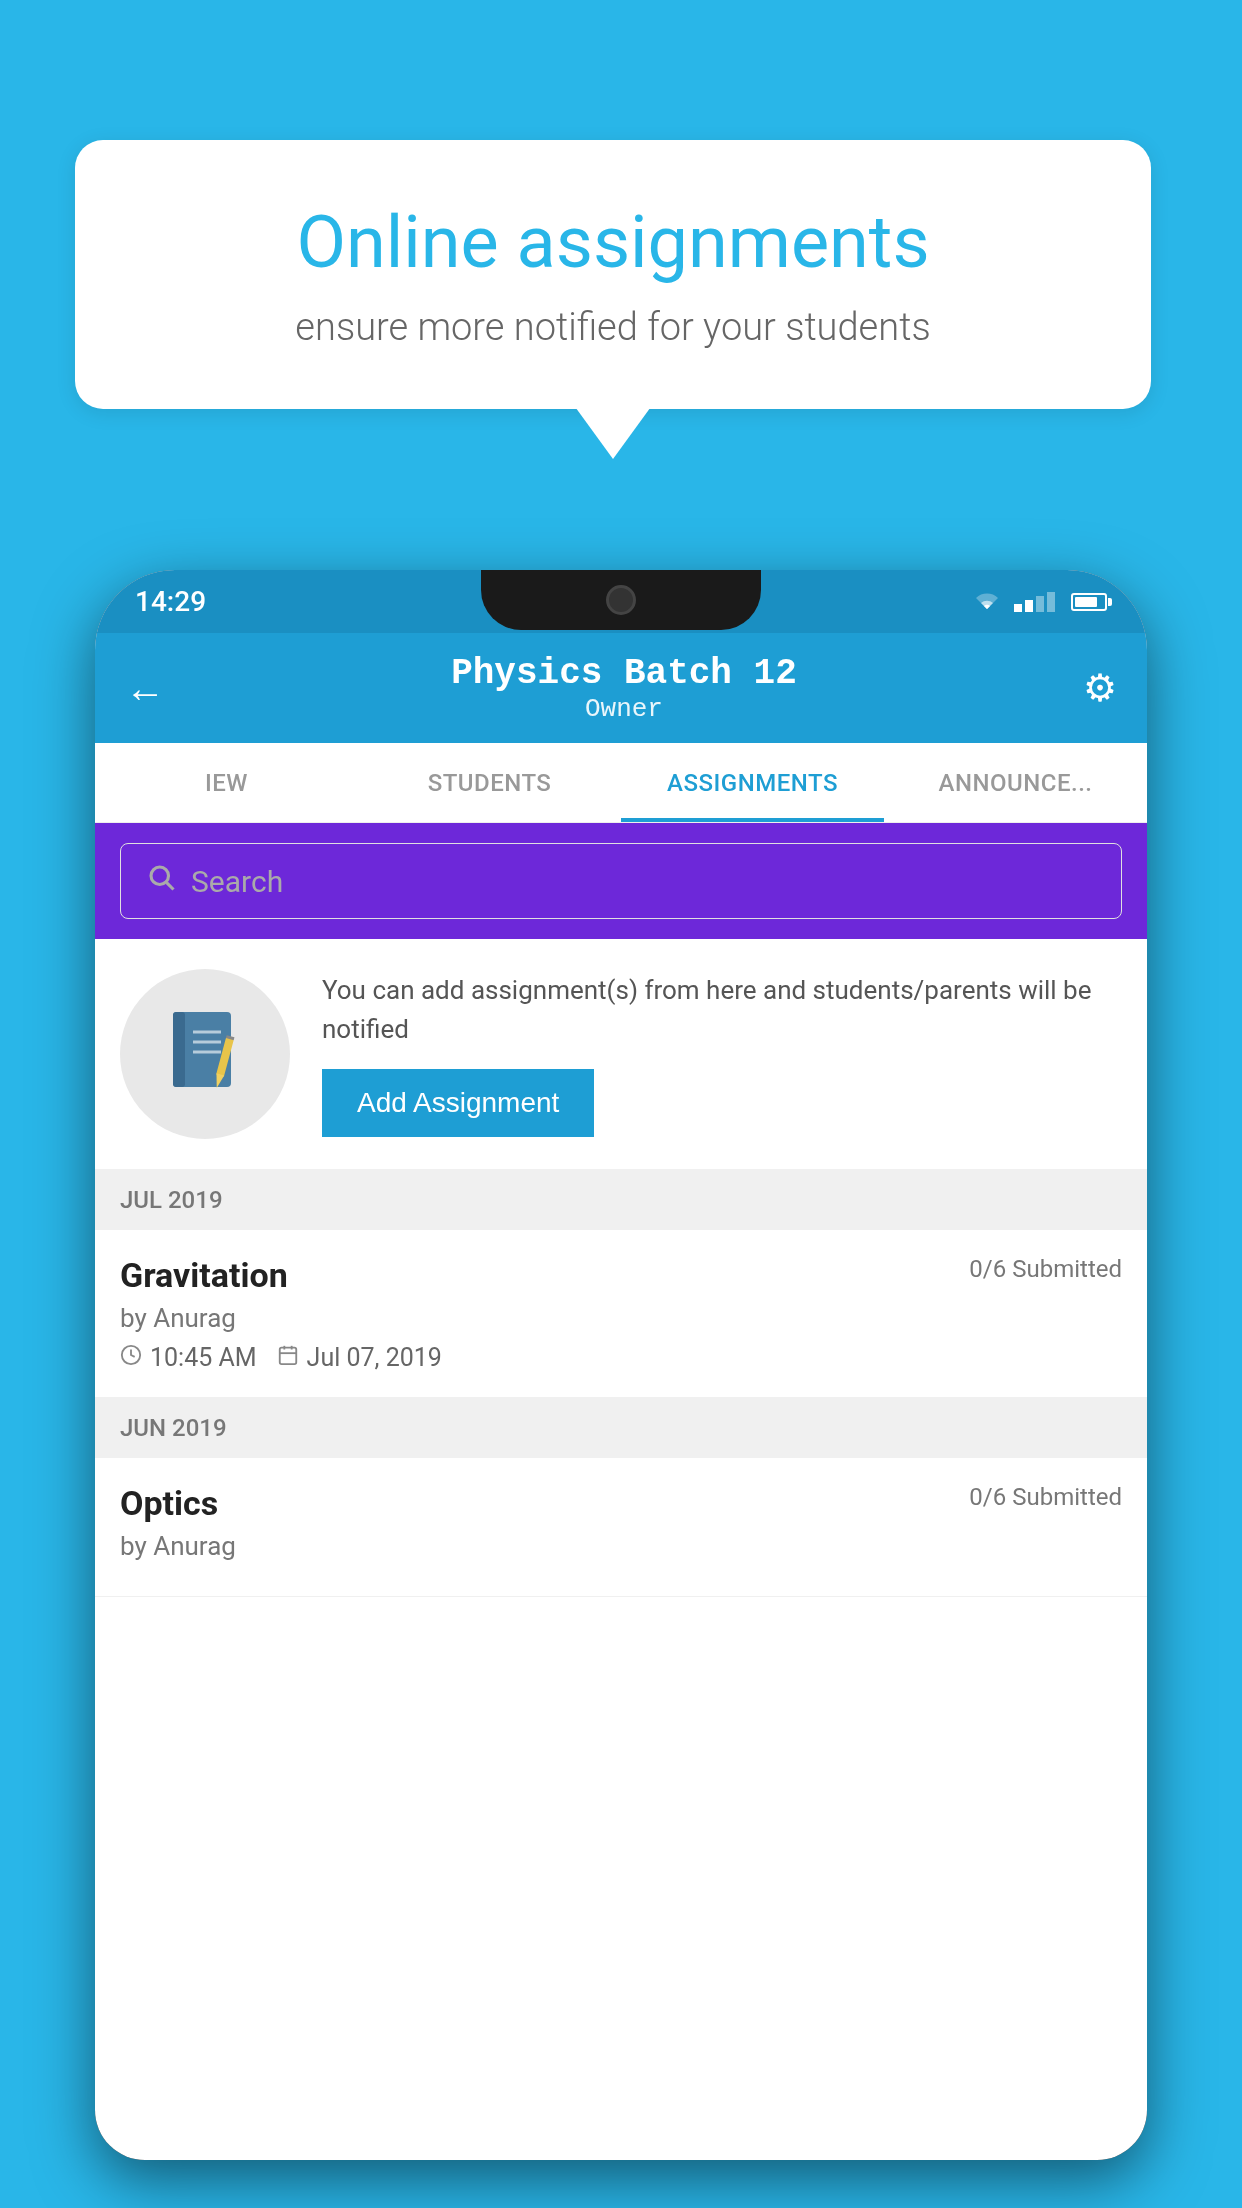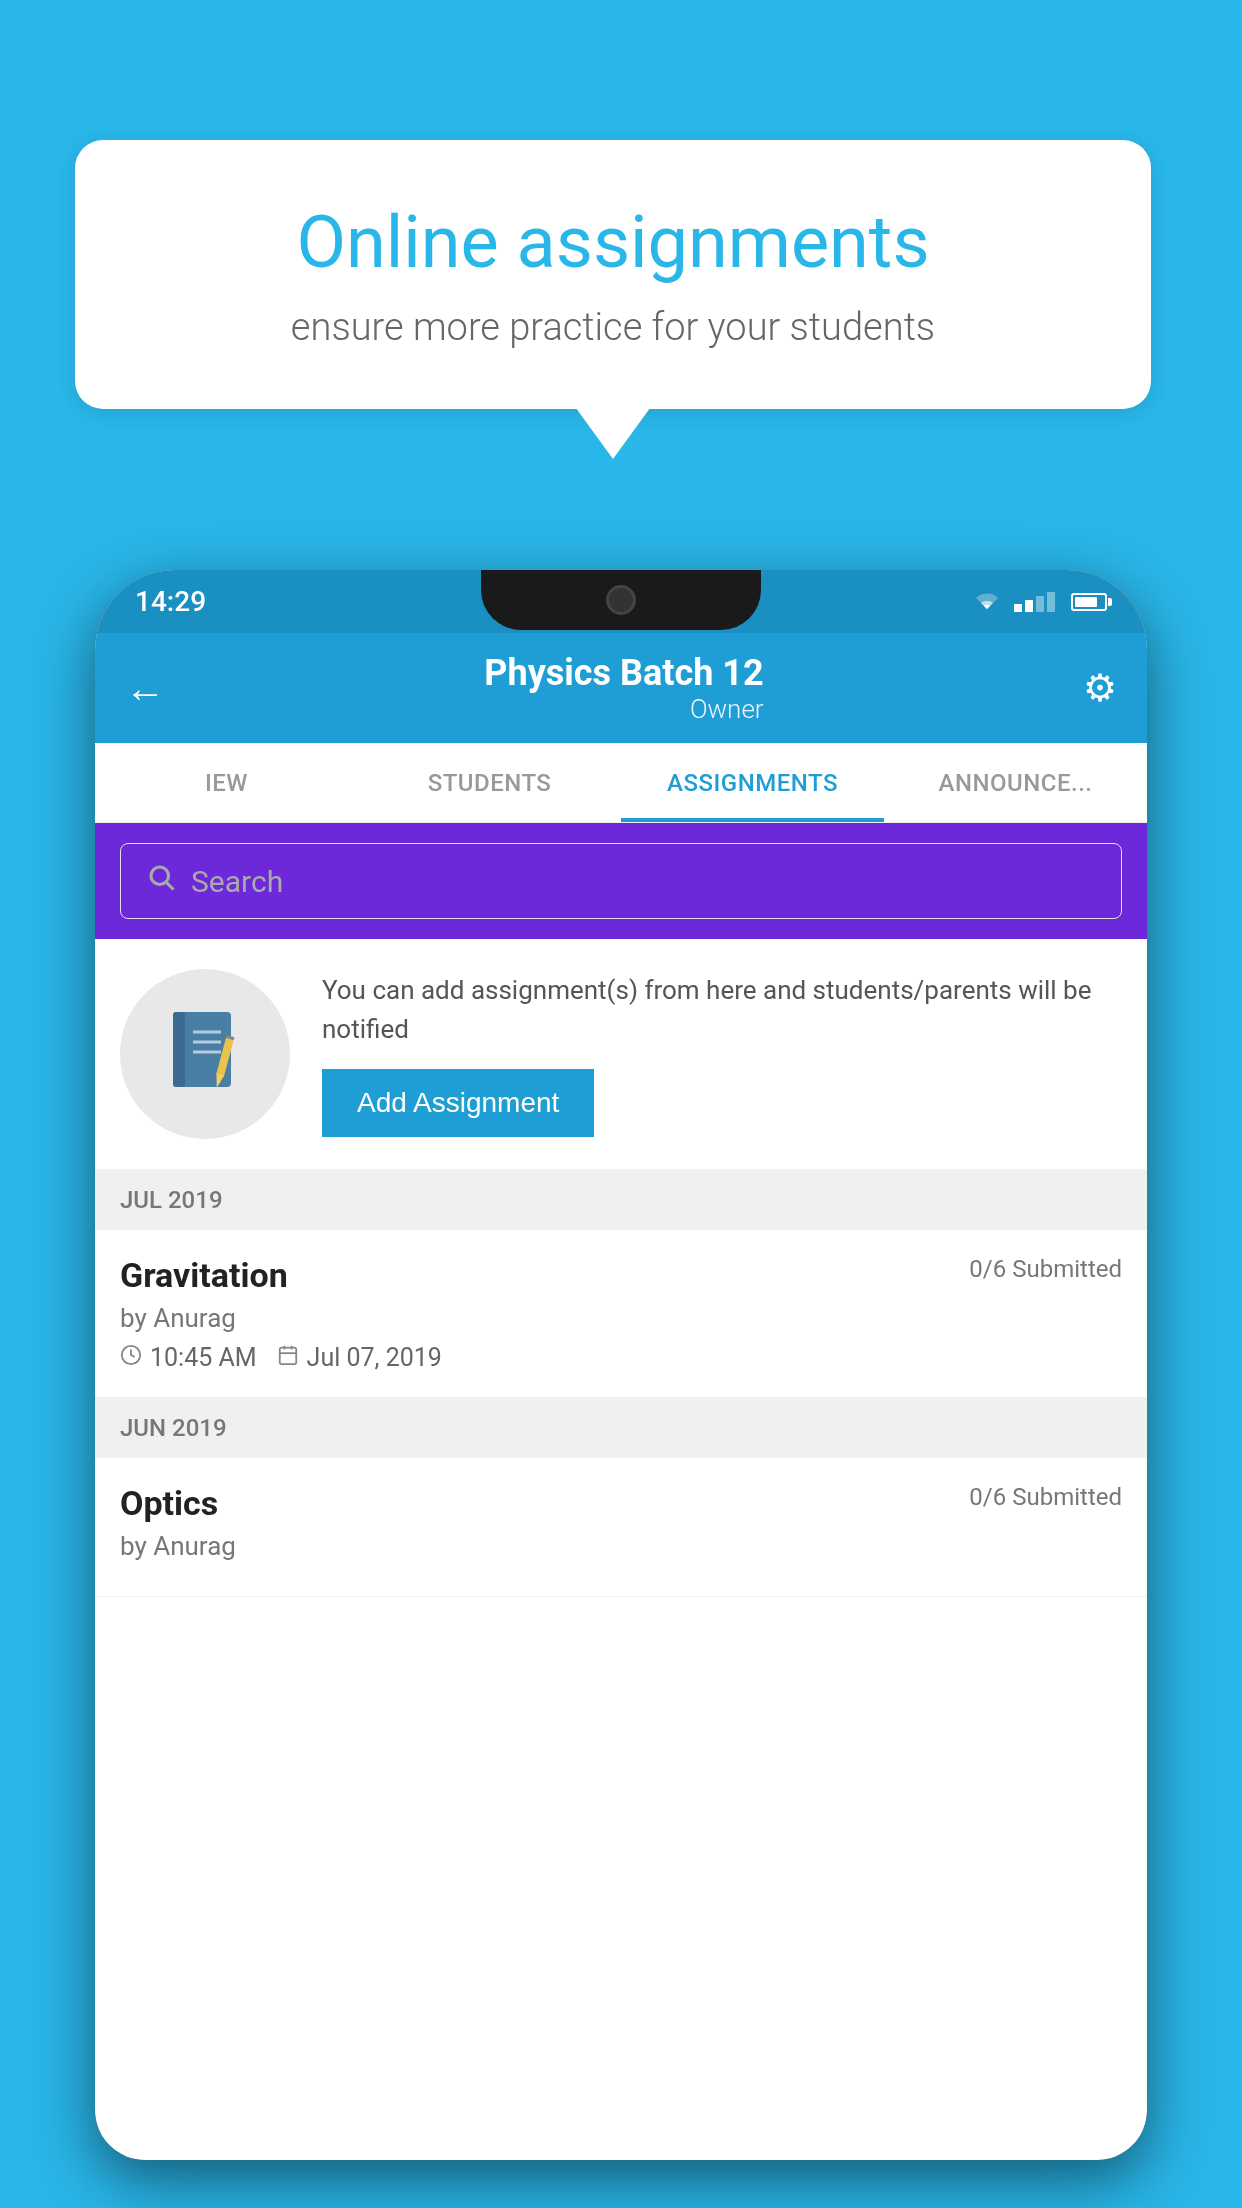--- a/index.html
+++ b/index.html
@@ -176,21 +176,22 @@
       padding: 0 30px;
     }
 
     .back-arrow {
       color: white;
       font-size: 40px;
       cursor: pointer;
     }
 
     .header-title-container {
-      text-align: right;
+      text-align: center;
+      font-family: Liberation Mono, monospace;
     }
 
     .header-title {
       color: white;
       font-size: 36px;
       font-weight: 700;
     }
 
     .header-subtitle {
       color: rgba(255,255,255,0.9);
@@ -372,21 +373,21 @@
       overflow: hidden;
       height: 100%;
     }
   </style>
 </head>
 <body>
 
 <div class="speech-bubble-container">
   <div class="speech-bubble">
     <div class="speech-bubble-title">Online assignments</div>
-    <div class="speech-bubble-subtitle">ensure more practice for your students</div>
+    <div class="speech-bubble-subtitle">ensure more notified for your students</div>
   </div>
 </div>
 
 <div class="phone-container">
   <div class="phone-frame">
 
     <div class="phone-notch">
       <div class="phone-camera"></div>
     </div>
 

